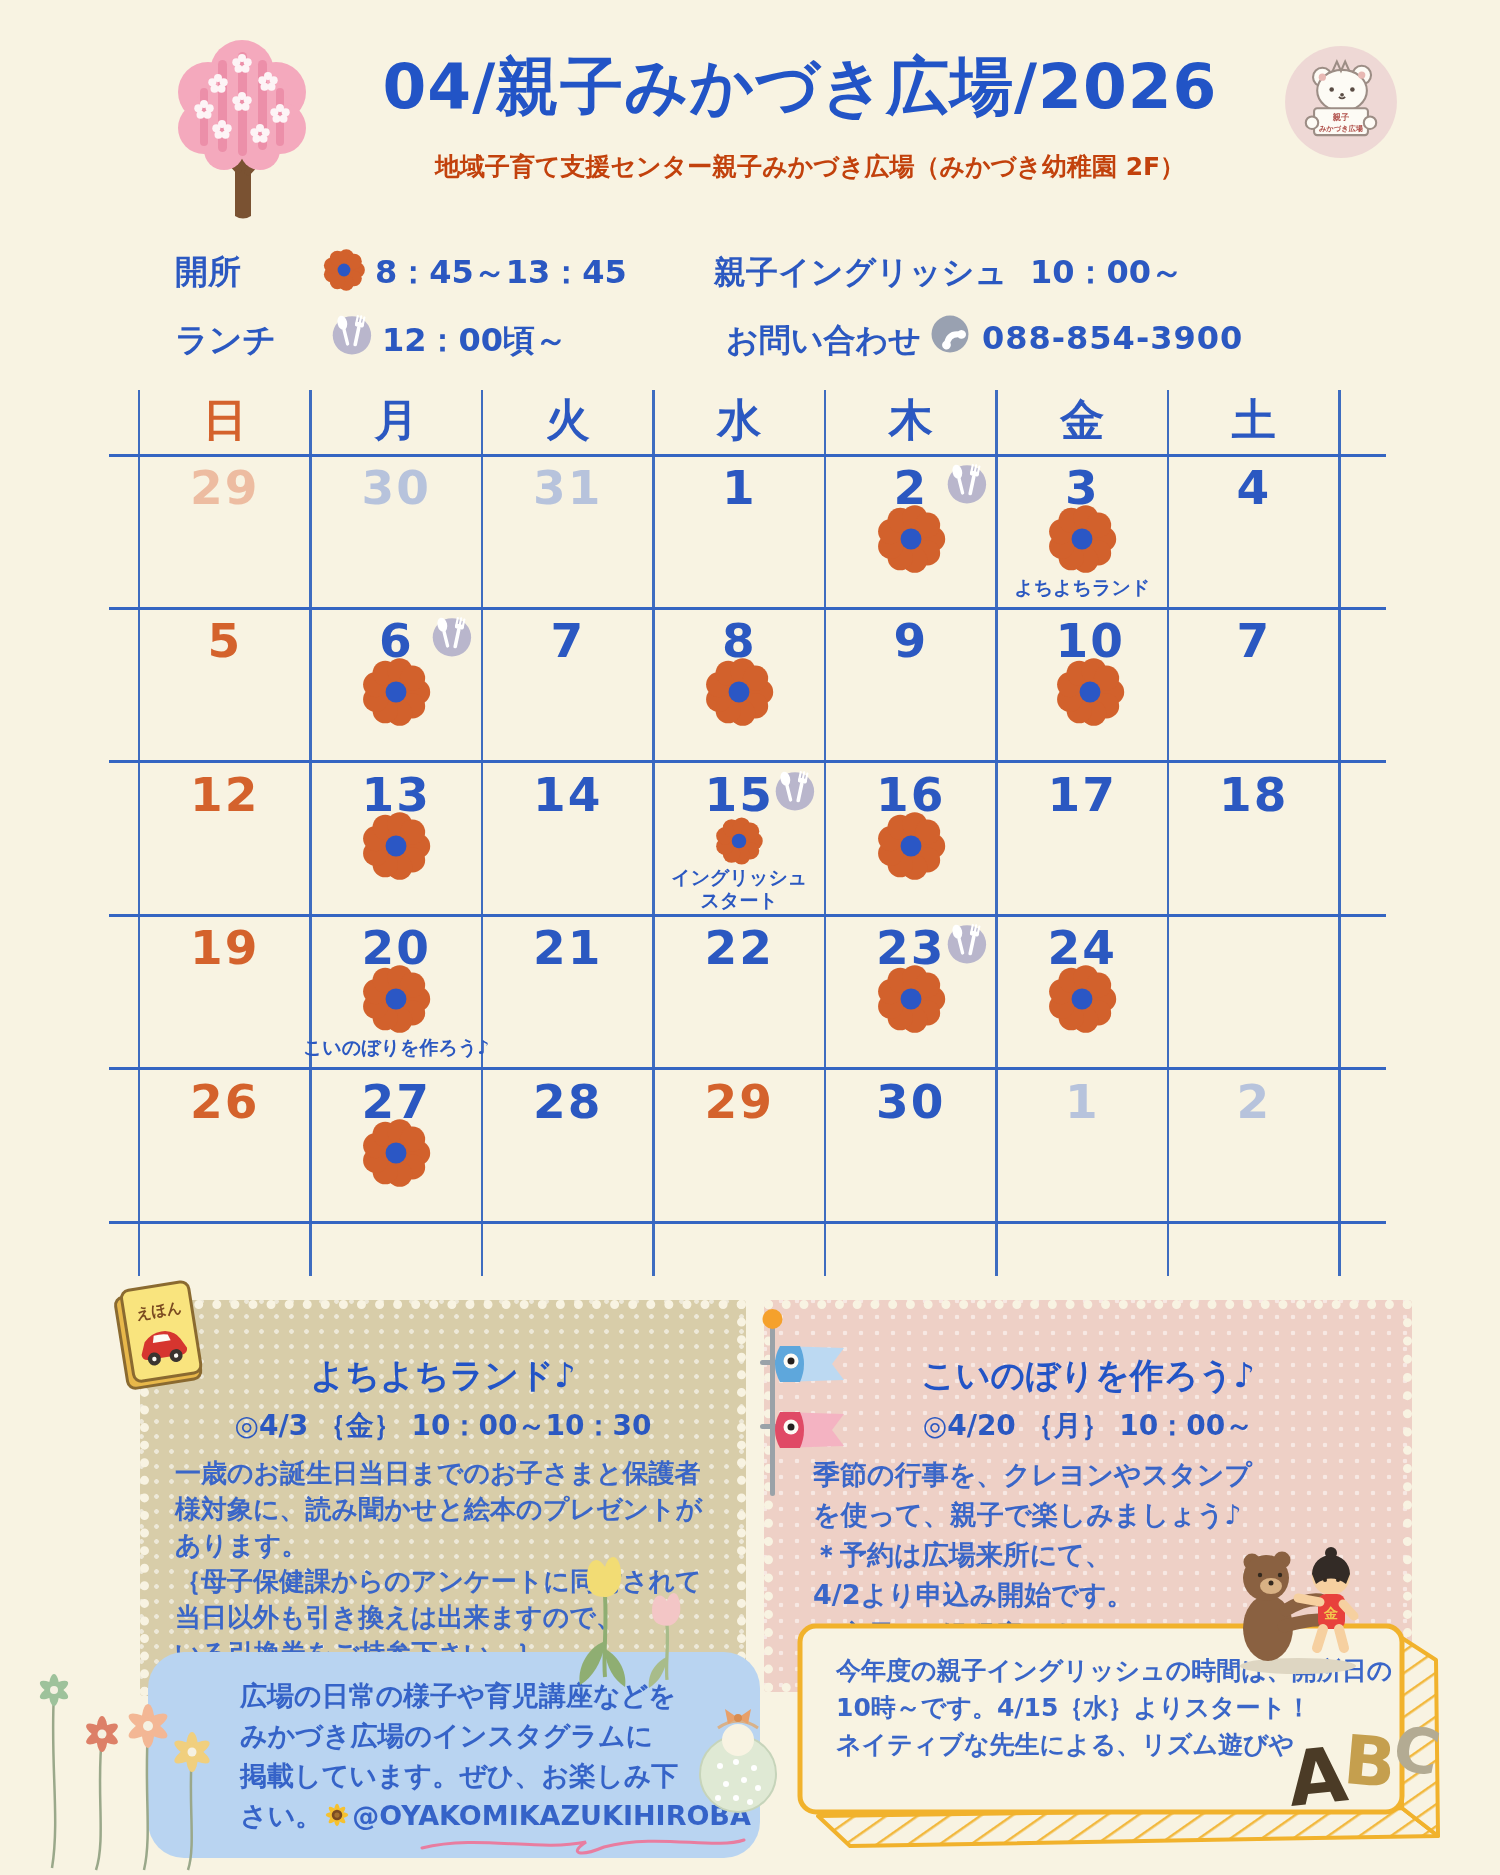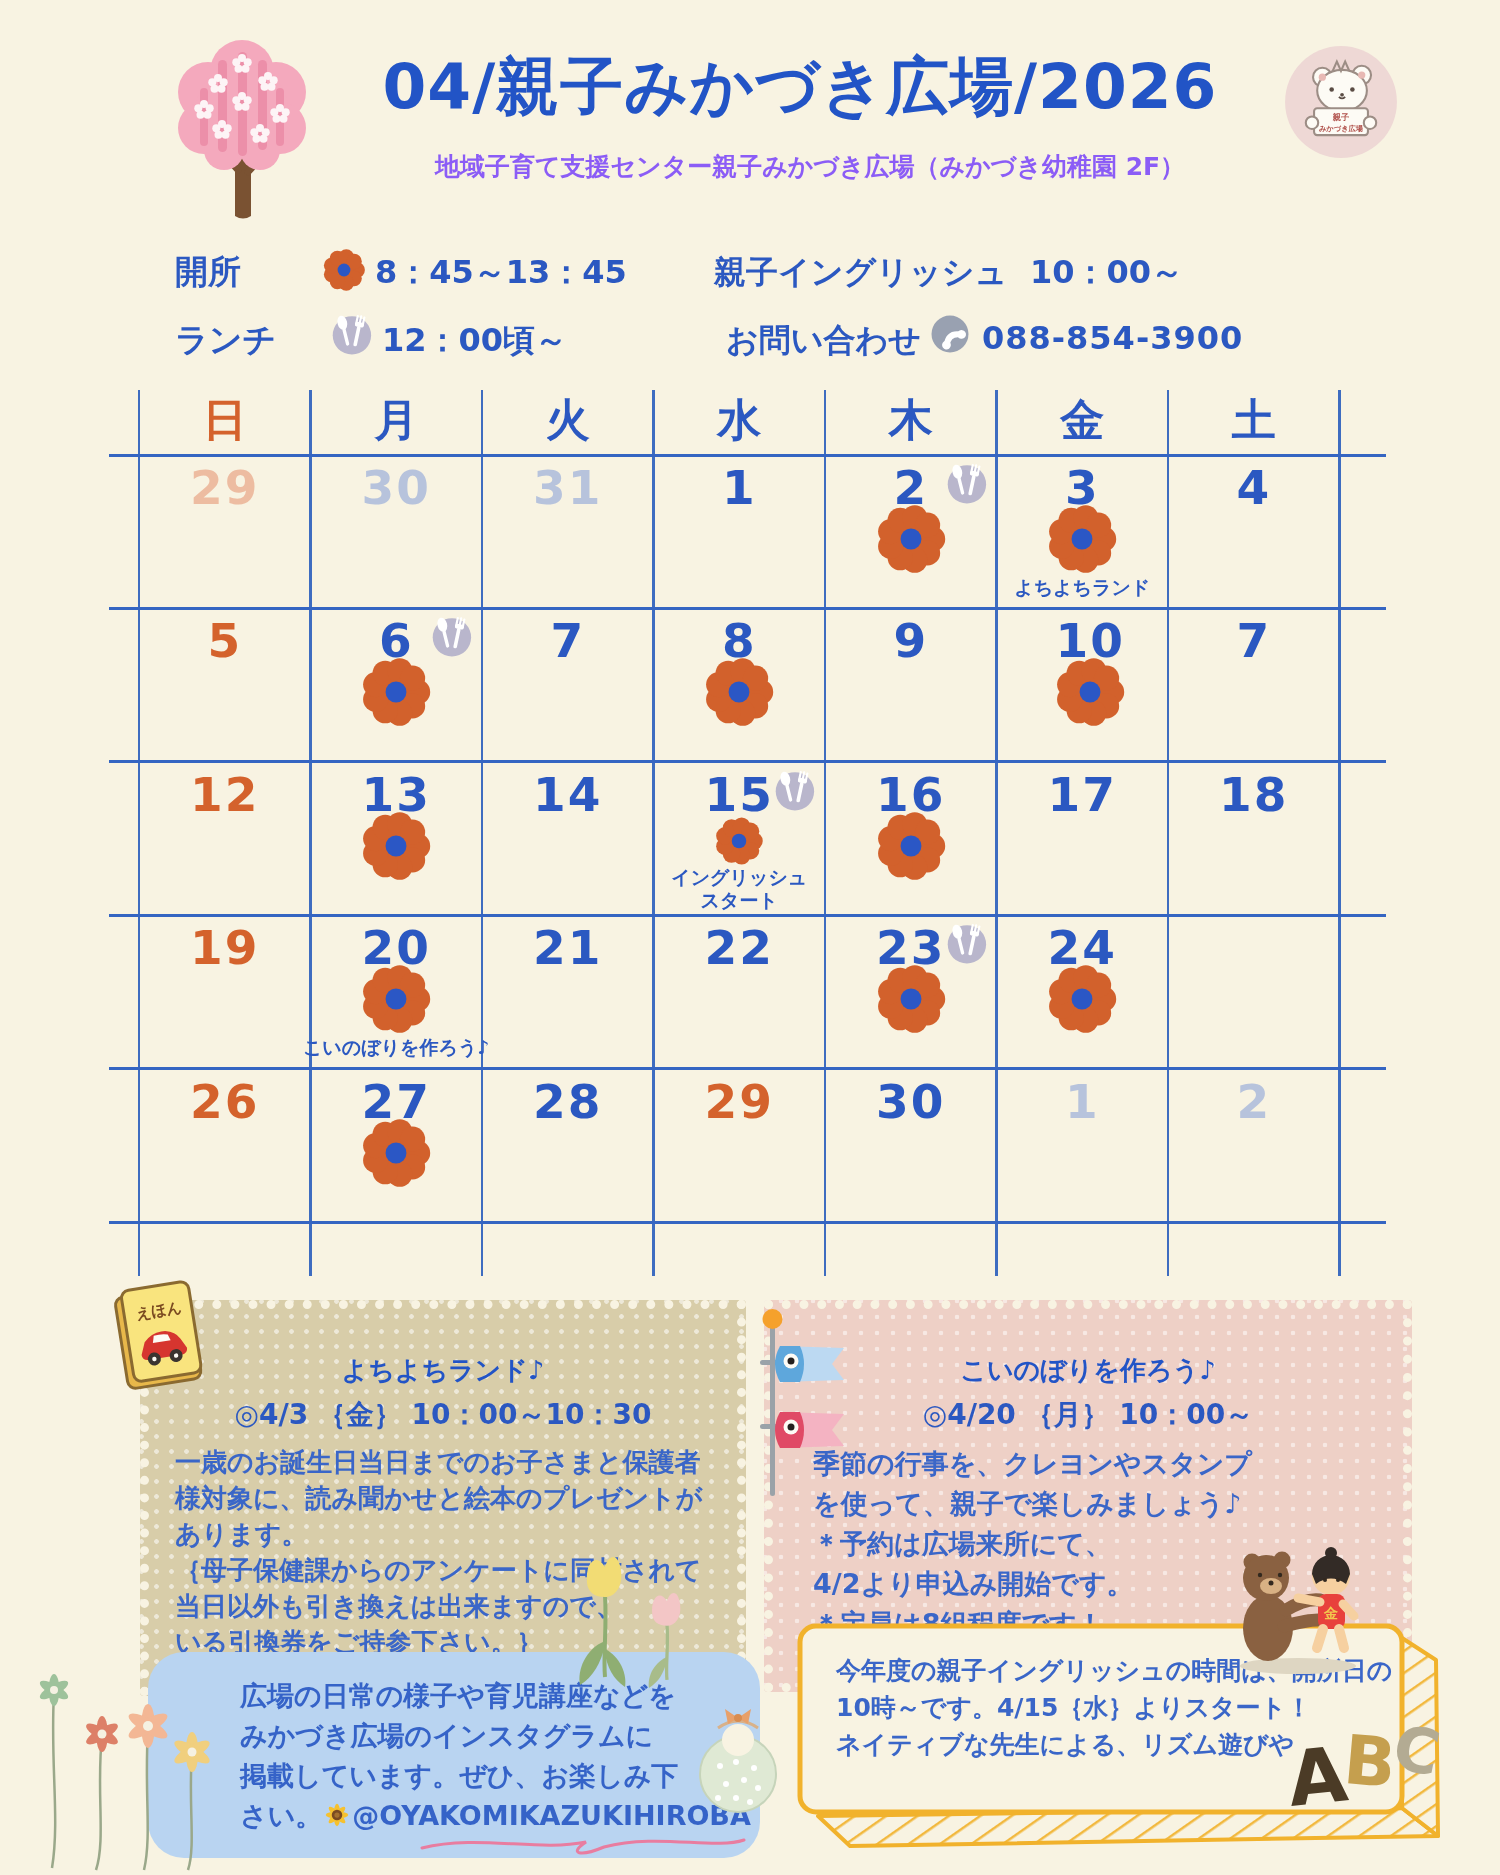--- a/index.html
+++ b/index.html
@@ -1,41 +1,41 @@
 <!DOCTYPE html>
 <html><head>
 <meta charset="utf-8">
 <style>
   html,body{margin:0;padding:0;width:1500px;height:1875px;}
   body{background:#f8f3e2;font-family:"DejaVu Sans",sans-serif;position:relative;overflow:hidden;}
   .abs{position:absolute;}
   
   #title{left:340px;top:44px;width:920px;text-align:center;font-size:63px;font-weight:900;color:#2254c6;letter-spacing:1px;}
-  #subtitle{left:310px;top:150px;width:1000px;text-align:center;font-size:25px;font-weight:800;color:#8b5cf6;}
+  #subtitle{left:310px;top:150px;width:1000px;text-align:center;font-size:25px;font-weight:800;color:#c2410c;}
   #badge-circle{left:1283px;top:44px;width:116px;height:116px;}
   
   .info-label{font-size:33px;font-weight:800;color:#2b58c1;}
   .info-val{font-size:32px;font-weight:700;color:#2b58c1;}
   
   .vline{position:absolute;width:2.5px;background:#3e6cc0;top:390px;height:886px;}
   .hline{position:absolute;height:3px;background:#3565c2;left:109px;width:1277px;}
   .wday{position:absolute;top:390px;height:60px;line-height:60px;text-align:center;font-size:44px;font-weight:800;}
   .cell{position:absolute;}
   .date{position:absolute;top:5px;left:0;width:100%;text-align:center;font-size:47px;font-weight:800;letter-spacing:2px;}
   .c-blue{color:#2b58c1;} .c-sun{color:#d4622c;} .c-psun{color:#edbca1;} .c-fade{color:#b7c3dc;}
   .flw{position:absolute;left:50%;}
   .lunch{position:absolute;left:50%;margin-left:30px;top:2px;}
   .cell-label{position:absolute;left:-10px;width:calc(100% + 20px);text-align:center;font-size:19px;line-height:23px;font-weight:800;color:#2b58c1;}
   
   .stamp-box{position:absolute;border:9px dotted #f8f3e2;border-radius:4px;box-sizing:border-box;}
   #box-yochi{left:140px;top:1300px;width:606px;height:396px;background:#d8cda9;
     background-image:radial-gradient(rgba(255,255,255,.55) 2px,transparent 2.6px);background-size:15px 15px;}
   #box-koi{left:764px;top:1300px;width:648px;height:392px;background:#eed0c6;
     background-image:radial-gradient(rgba(255,255,255,.5) 2px,transparent 2.6px);background-size:16px 16px;}
-  .box-title{margin-top:44px;text-align:center;font-size:26px;font-weight:900;color:#2254c6;}
+  .box-title{margin-top:44px;text-align:center;font-size:34px;font-weight:900;color:#2254c6;}
   .box-date{margin-top:8px;text-align:center;font-size:28px;font-weight:700;color:#2b58c1;}
   .box-body{margin-top:10px;padding:0 16px 0 26px;font-size:26px;line-height:36px;font-weight:600;color:#3a66c8;}
   #box-koi .box-body{padding-left:40px;font-size:27px;line-height:40px;}
   
   #box-insta{left:148px;top:1652px;width:612px;height:206px;background:#b9d4f1;border-radius:36px;}
   .insta-text{position:absolute;left:92px;top:24px;font-size:27px;line-height:40px;font-weight:600;color:#3563c8;}
   .handle{font-weight:800;}
   
   #english-text{left:836px;top:1652px;width:560px;font-size:25px;line-height:37px;font-weight:600;color:#3a66c8;}
   .abc{position:absolute;font-weight:900;font-family:"DejaVu Sans",sans-serif;}

